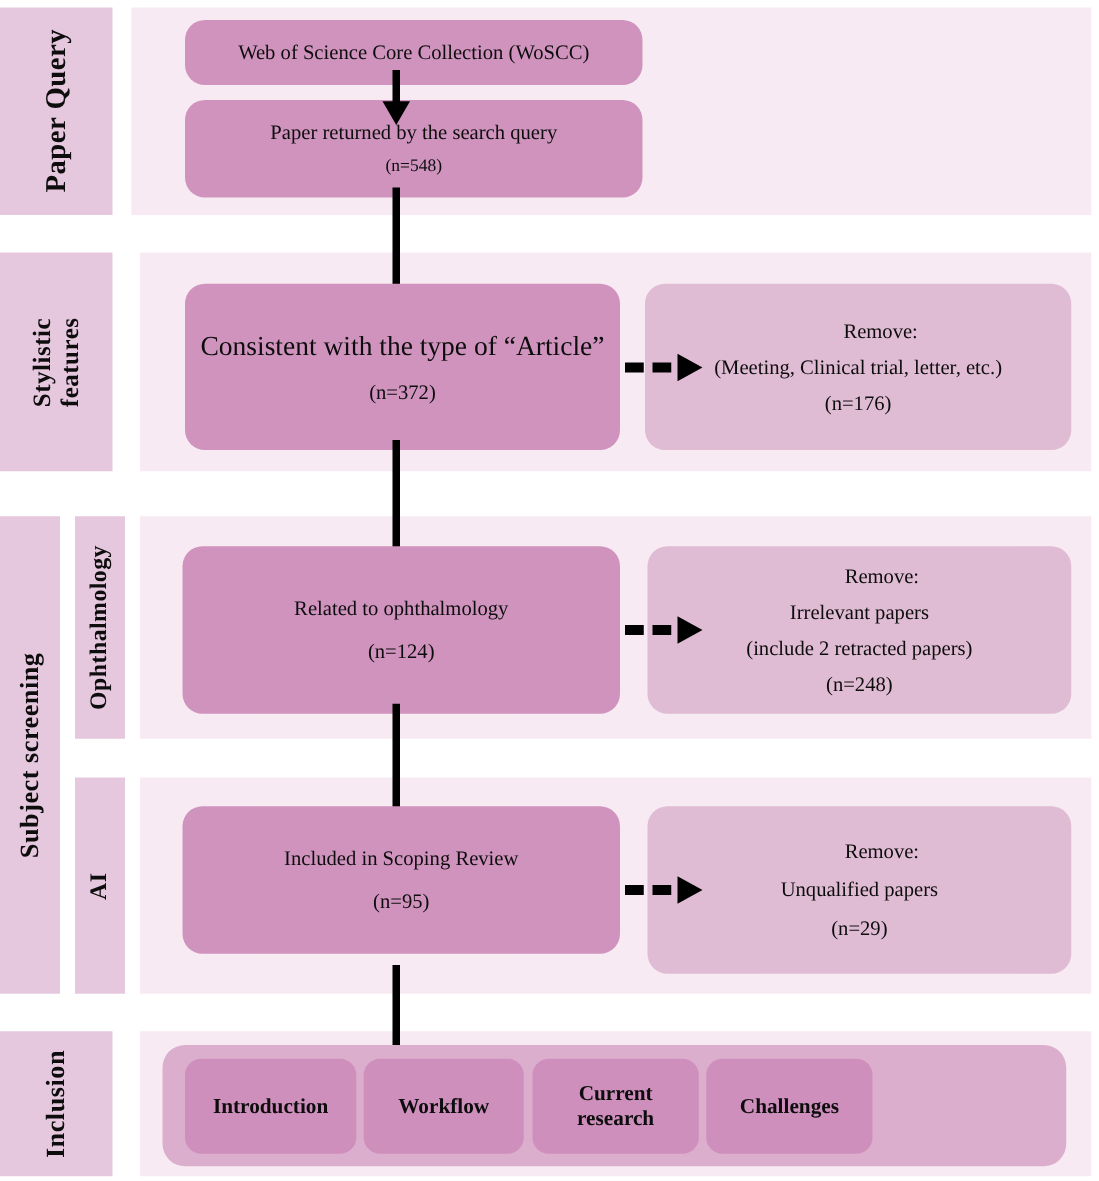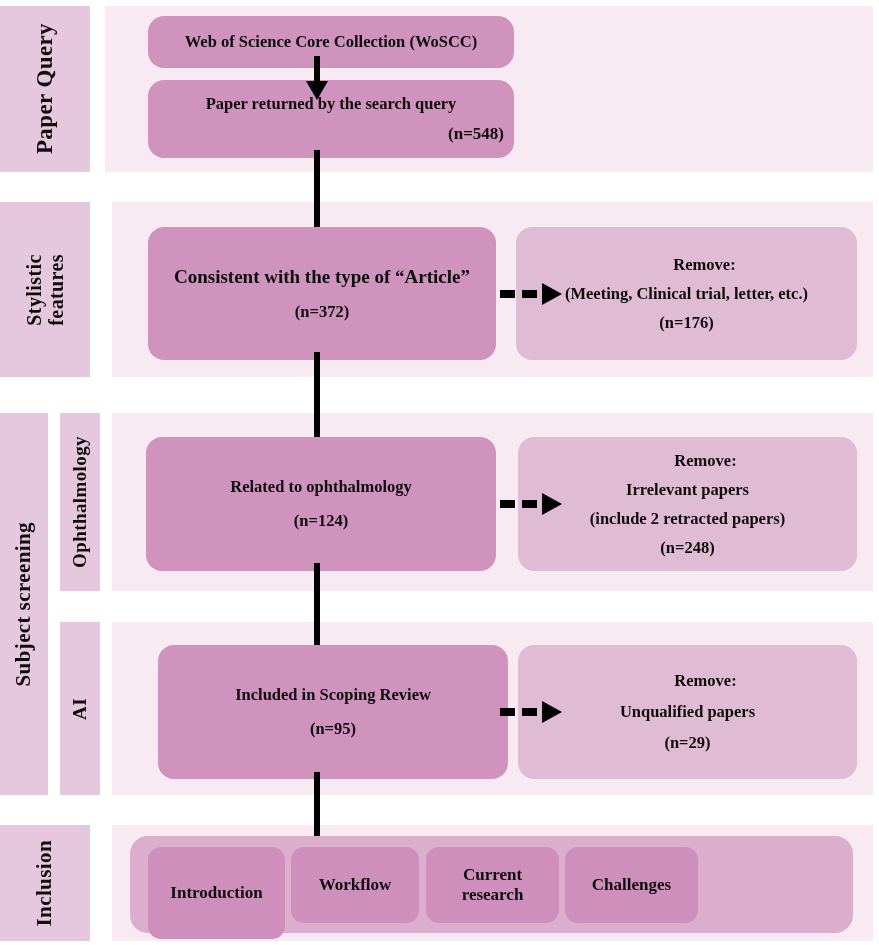--- a/index.html
+++ b/index.html
@@ -50,21 +50,21 @@
   
   .box {
     position: absolute;
     border-radius: 16px;
     display: flex;
     flex-direction: column;
     align-items: center;
     justify-content: center;
     text-align: center;
     color: #0d0d0d;
-    font-weight: bold;
+    font-weight: normal;
     box-sizing: border-box;
     padding: 8px 10px;
   }
   .box.primary { background: #cf93bd; }
   .box.secondary { background: #e0bcd4; align-items: flex-start; }
   .box .line { display: block; width: 100%; }
   .box.secondary .line.head { text-align: center; padding-left: 18px; }
   .box.secondary .line.body { text-align: center; }
 
   
@@ -160,35 +160,35 @@
   <div class="stage-label" style="left:0px; top:825px; width:90px; height:116px;">
     <span class="vtext" style="font-size:21px;">Inclusion</span>
   </div>
 
   <div class="box primary" style="left:148px; top:16px; width:366px; height:52px;">
     <span class="line" style="font-size:16.5px;">Web of Science Core Collection (WoSCC)</span>
   </div>
 
   <div class="box primary" style="left:148px; top:80px; width:366px; height:78px;">
     <span class="line" style="font-size:16.5px; margin-bottom:10px;">Paper returned by the search query</span>
-    <span class="line" style="font-size:17px;text-align:right;">(n=548)</span>
+    <span class="line" style="font-size:14px;">(n=548)</span>
   </div>
 
   <div class="v-arrow" style="left:305px; top:56px; width:24px; height:44px;">
     <div class="shaft" style="height:26px;"></div>
     <div class="head"></div>
   </div>
 
   <div class="v-arrow" style="left:305px; top:150px; width:24px; height:110px;">
     <div class="shaft" style="height:92px;"></div>
     <div class="head"></div>
   </div>
 
   <div class="box primary" style="left:148px; top:227px; width:348px; height:133px;">
-    <span class="line" style="font-size:19px; margin-bottom:14px;">Consistent with the type of “Article”</span>
+    <span class="line" style="font-size:22px; margin-bottom:14px;">Consistent with the type of “Article”</span>
     <span class="line" style="font-size:16.5px;">(n=372)</span>
   </div>
 
   <div class="box secondary" style="left:516px; top:227px; width:341px; height:133px; justify-content:center;">
     <span class="line head" style="font-size:16.5px; margin-bottom:9px;">Remove:</span>
     <span class="line body" style="font-size:16.5px; margin-bottom:9px;">(Meeting, Clinical trial, letter, etc.)</span>
     <span class="line body" style="font-size:16.5px;">(n=176)</span>
   </div>
 
   <div class="h-arrow" style="left:500px; top:287px; width:62px;">
@@ -218,21 +218,21 @@
     <div class="dash" style="left:0px; width:15px;"></div>
     <div class="dash" style="left:22px; width:15px;"></div>
     <div class="head"></div>
   </div>
 
   <div class="v-arrow" style="left:305px; top:563px; width:24px; height:120px;">
     <div class="shaft" style="height:102px;"></div>
     <div class="head"></div>
   </div>
 
-  <div class="box primary" style="left:146px; top:645px; width:350px; height:134px;margin-left:12px;">
+  <div class="box primary" style="left:146px; top:645px; width:350px; height:118px;">
     <span class="line" style="font-size:16.5px; margin-bottom:14px;">Included in Scoping Review</span>
     <span class="line" style="font-size:16.5px;">(n=95)</span>
   </div>
 
   <div class="box secondary" style="left:518px; top:645px; width:339px; height:134px; justify-content:center;">
     <span class="line head" style="font-size:16.5px; margin-bottom:11px;">Remove:</span>
     <span class="line body" style="font-size:16.5px; margin-bottom:11px;">Unqualified papers</span>
     <span class="line body" style="font-size:16.5px;">(n=29)</span>
   </div>
 
@@ -242,21 +242,21 @@
     <div class="head"></div>
   </div>
 
   <div class="v-arrow" style="left:305px; top:772px; width:24px; height:110px;">
     <div class="shaft" style="height:92px;"></div>
     <div class="head"></div>
   </div>
 
   <div class="incl-wrap" style="left:130px; top:836px; width:723px; height:97px;"></div>
 
-  <div class="incl-box" style="left:148px; top:847px; width:137px; height:92px; font-size:17px;">
+  <div class="incl-box" style="left:148px; top:847px; width:137px; height:76px; font-size:17px;">
     <span>Introduction</span>
   </div>
 
   <div class="incl-box" style="left:426px; top:847px; width:133px; height:76px; font-size:17px; white-space:pre-line;">
     <span style="white-space:pre-line;">Current
 research</span>
   </div>
 
   <div class="incl-box" style="left:291px; top:847px; width:128px; height:76px; font-size:17px;">
     <span>Workflow</span>

